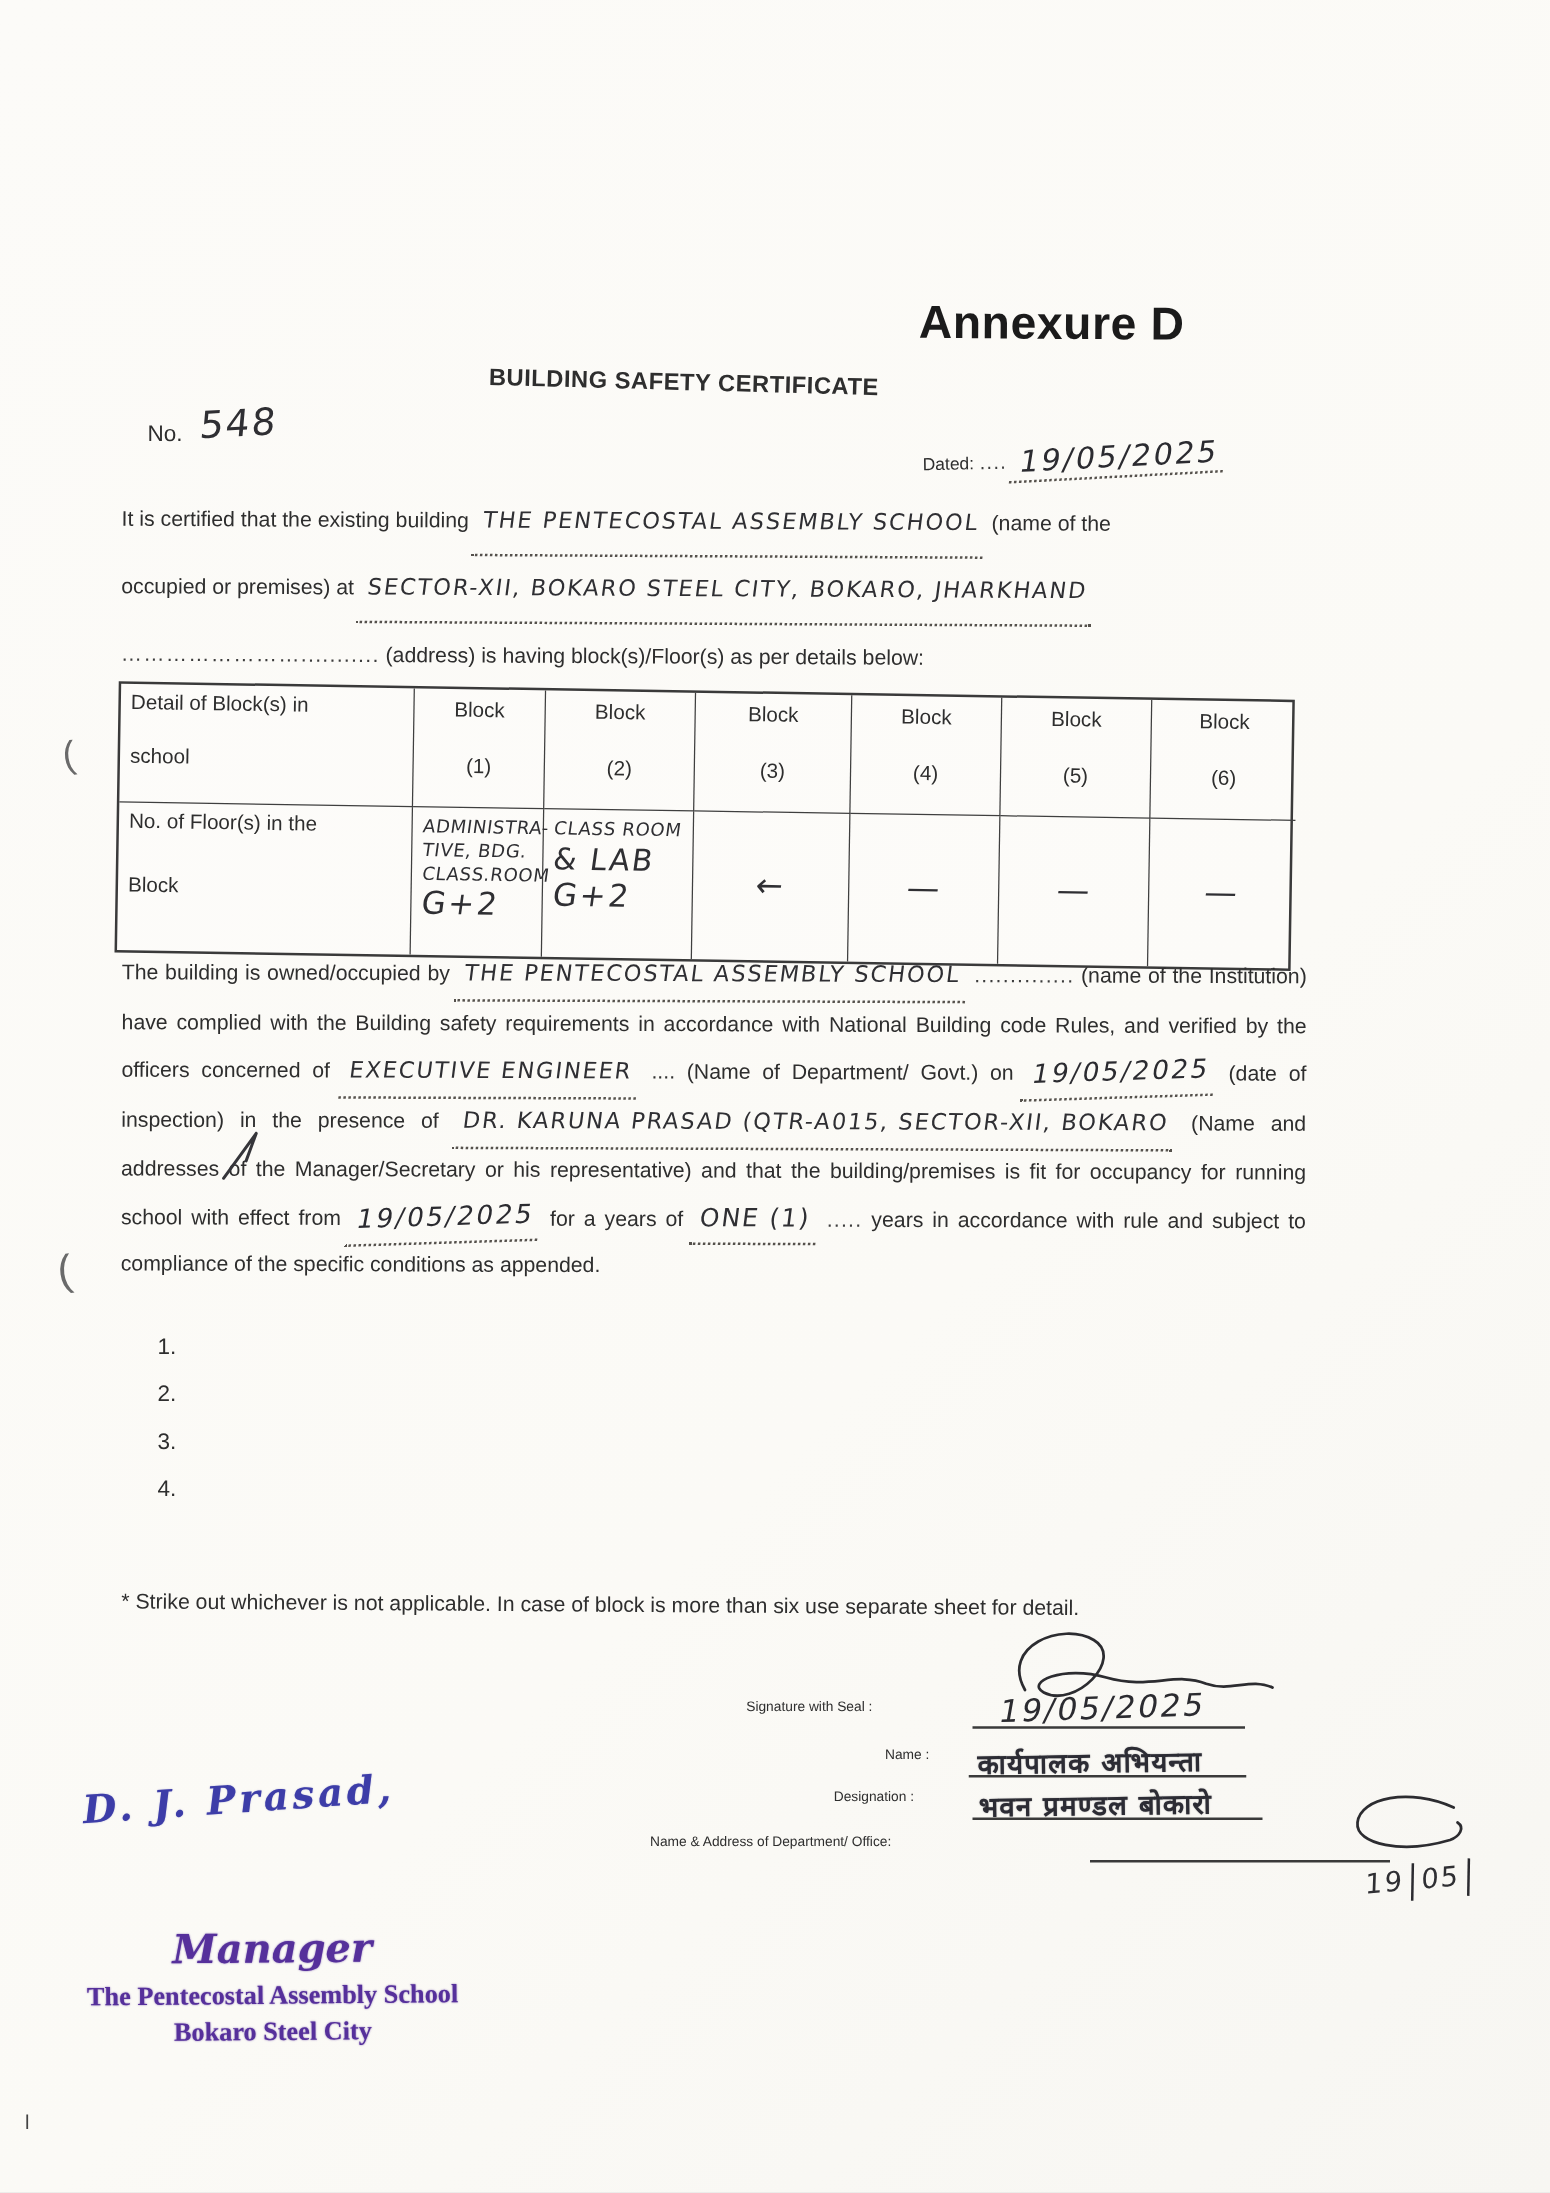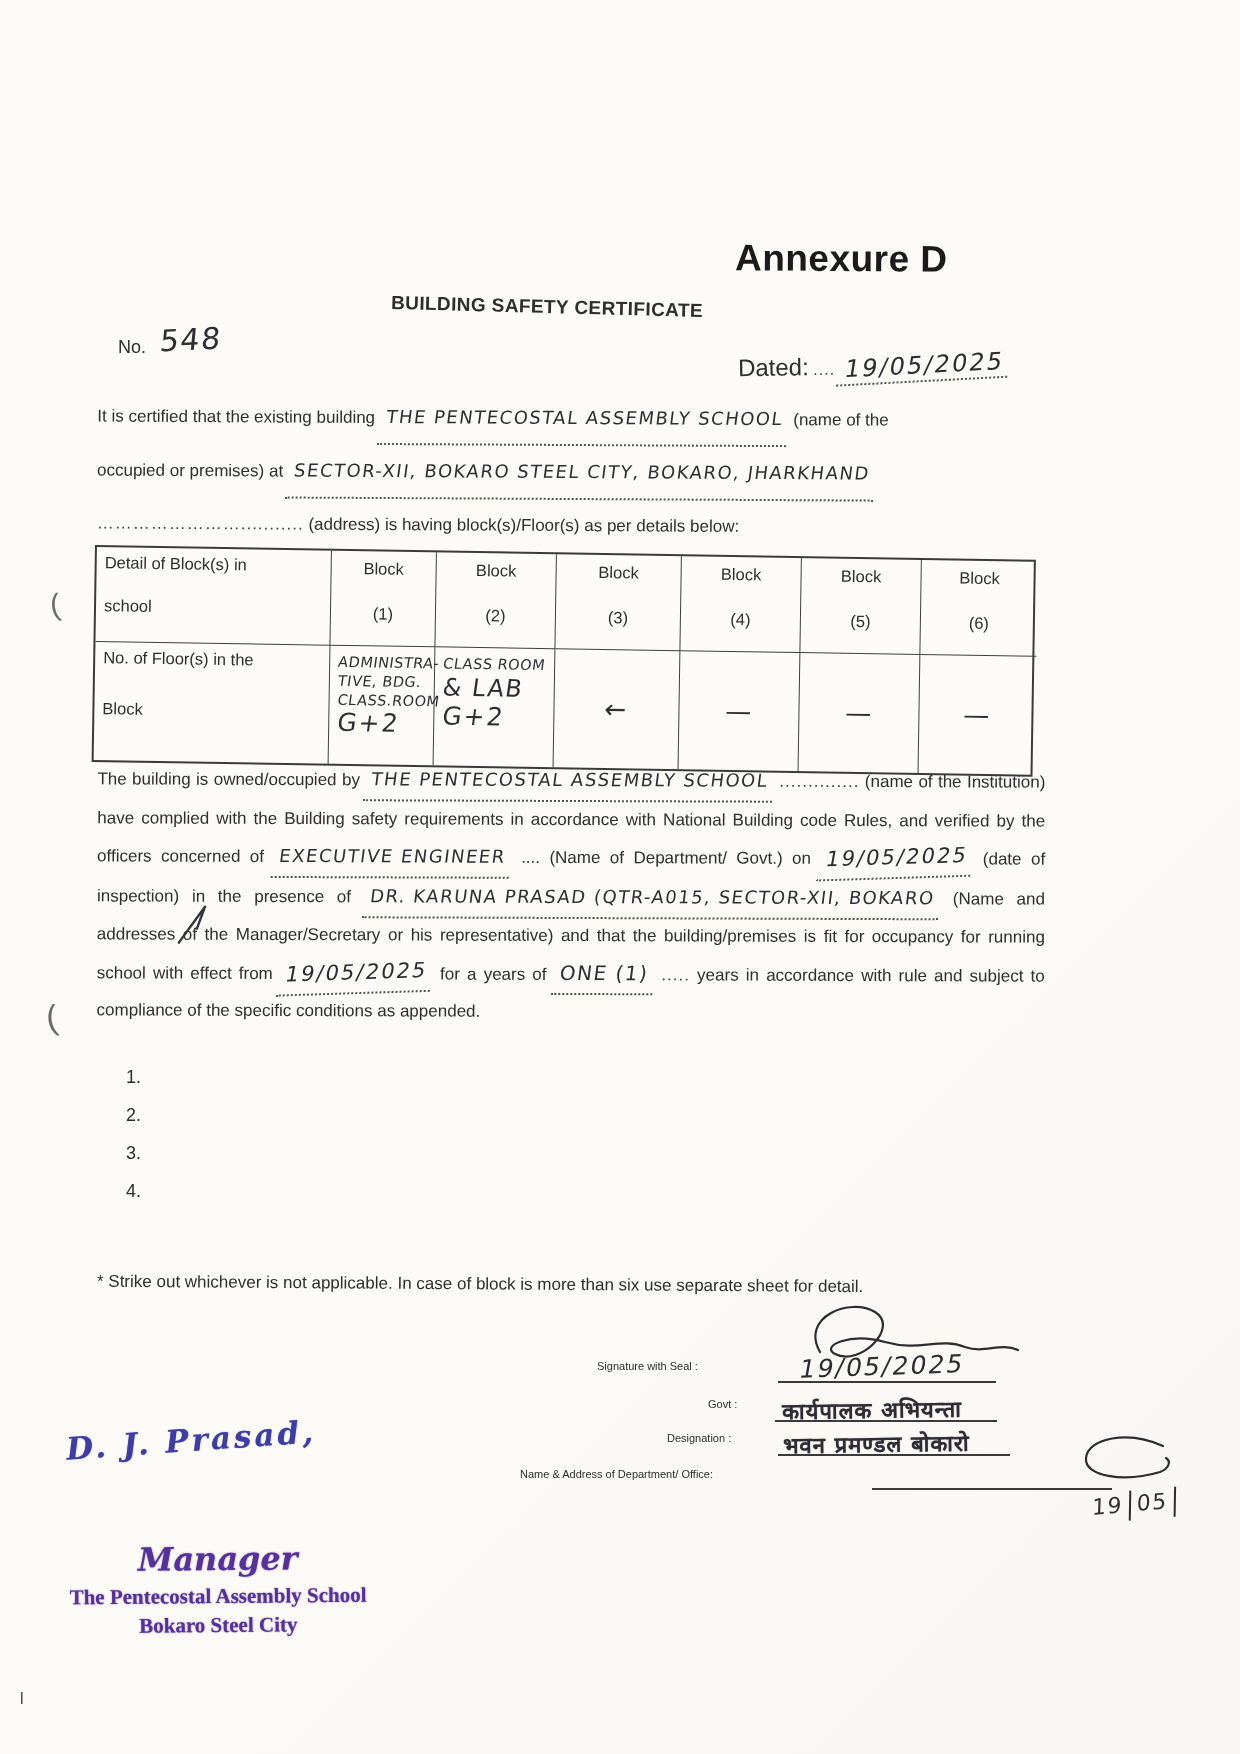--- a/index.html
+++ b/index.html
@@ -79,21 +79,21 @@
 
 <div class="page">
 
   <div class="abs annexure" style="left:735px; top:238px;">Annexure D</div>
   <div class="abs cert-title" style="left:382px; top:296px; width:330px; text-align:center;">BUILDING SAFETY CERTIFICATE</div>
 
   <div class="abs print" style="left:118px; top:337px; font-size:18px;">No.</div>
   <div class="abs hw" style="left:160px; top:322px; font-size:30px; transform:skewX(-8deg) rotate(-3deg);">548</div>
 
   <div class="abs" style="left:738px; top:352px; transform:rotate(-1deg);">
-    <span class="print" style="font-size:24px;">Dated:</span>
+    <span class="print" style="font-size:14px;">Dated:</span>
     <span class="dots">....</span>
     <span class="hw hw-underline hw-date" style="font-size:24px;">19/05/2025</span>
   </div>
 
   <div class="abs para" style="left:97px; top:392px; transform:rotate(0.3deg);">
     <div>
       <span class="print">It is certified that the existing building</span>
       <span class="hw hw-underline" style="font-size:18px;">THE PENTECOSTAL ASSEMBLY SCHOOL</span>
       <span class="print">(name of the</span>
     </div>
@@ -198,21 +198,21 @@
 
   <div class="abs footnote" style="left:97px; top:1266px; transform:rotate(0.4deg);">* Strike out whichever is not applicable. In case of block is more than six use separate sheet for detail.</div>
 
   <div class="abs sig-label" style="left:597px; top:1360px;">Signature with Seal :</div>
   <div class="abs sig-line" style="left:778px; top:1355px; width:218px; height:28px;"></div>
   <svg class="abs" style="left:790px; top:1292px;" width="230" height="90">
     <path d="M30,60 C10,25 60,5 85,20 C110,35 70,75 45,62 C30,54 60,40 95,50 C130,60 150,45 175,55 C195,62 210,50 228,58" stroke="#2c2c30" stroke-width="2.2" fill="none" stroke-linecap="round"></path>
   </svg>
   <div class="abs hw hw-date" style="left:800px; top:1352px; font-size:25px;">19/05/2025</div>
 
-  <div class="abs sig-label" style="left:708px; top:1398px;">Govt :</div>
+  <div class="abs sig-label" style="left:708px; top:1398px;">Name :</div>
   <div class="abs sig-line" style="left:775px; top:1392px; width:222px; height:30px;"></div>
   <div class="abs stamp-hindi" style="left:782px; top:1394px; transform:rotate(-0.8deg);">कार्यपालक अभियन्ता</div>
 
   <div class="abs sig-label" style="left:667px; top:1432px;">Designation :</div>
   <div class="abs sig-line" style="left:778px; top:1426px; width:232px; height:30px;"></div>
   <div class="abs stamp-hindi" style="left:783px; top:1428px; transform:rotate(-0.8deg);">भवन प्रमण्डल बोकारो</div>
 
   <div class="abs sig-label" style="left:520px; top:1468px;">Name &amp; Address of Department/ Office:</div>
   <div class="abs sig-line" style="left:872px; top:1462px; width:240px; height:28px;"></div>
   <svg class="abs" style="left:1068px; top:1428px;" width="110" height="60">

